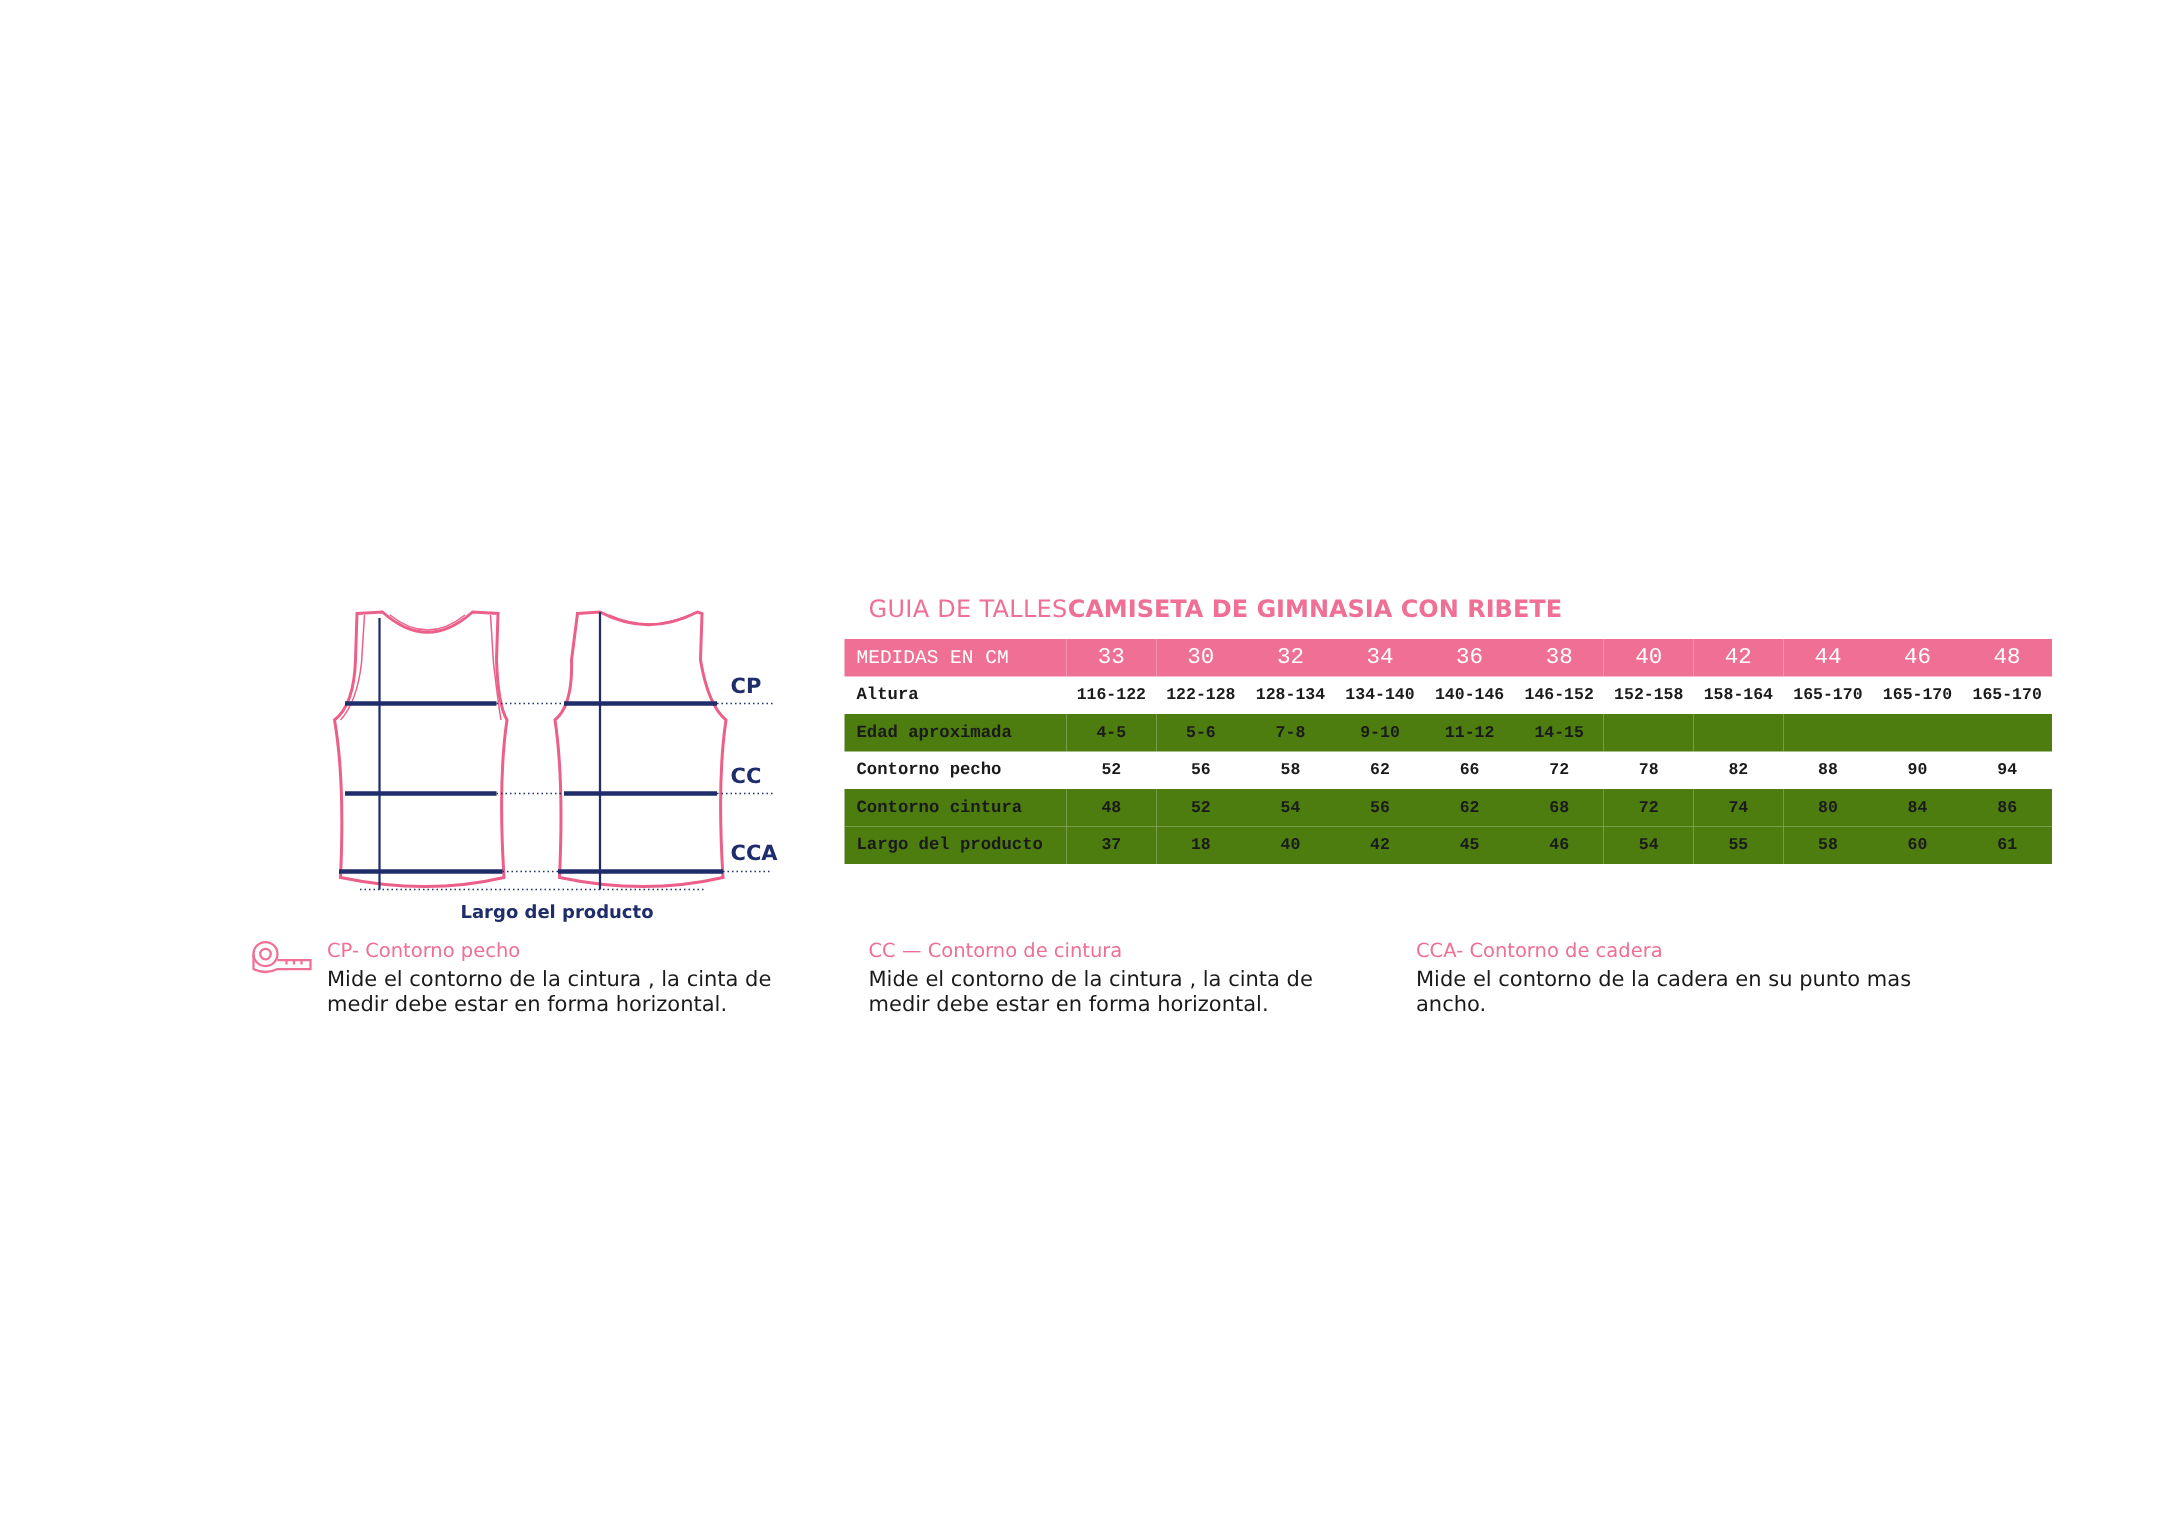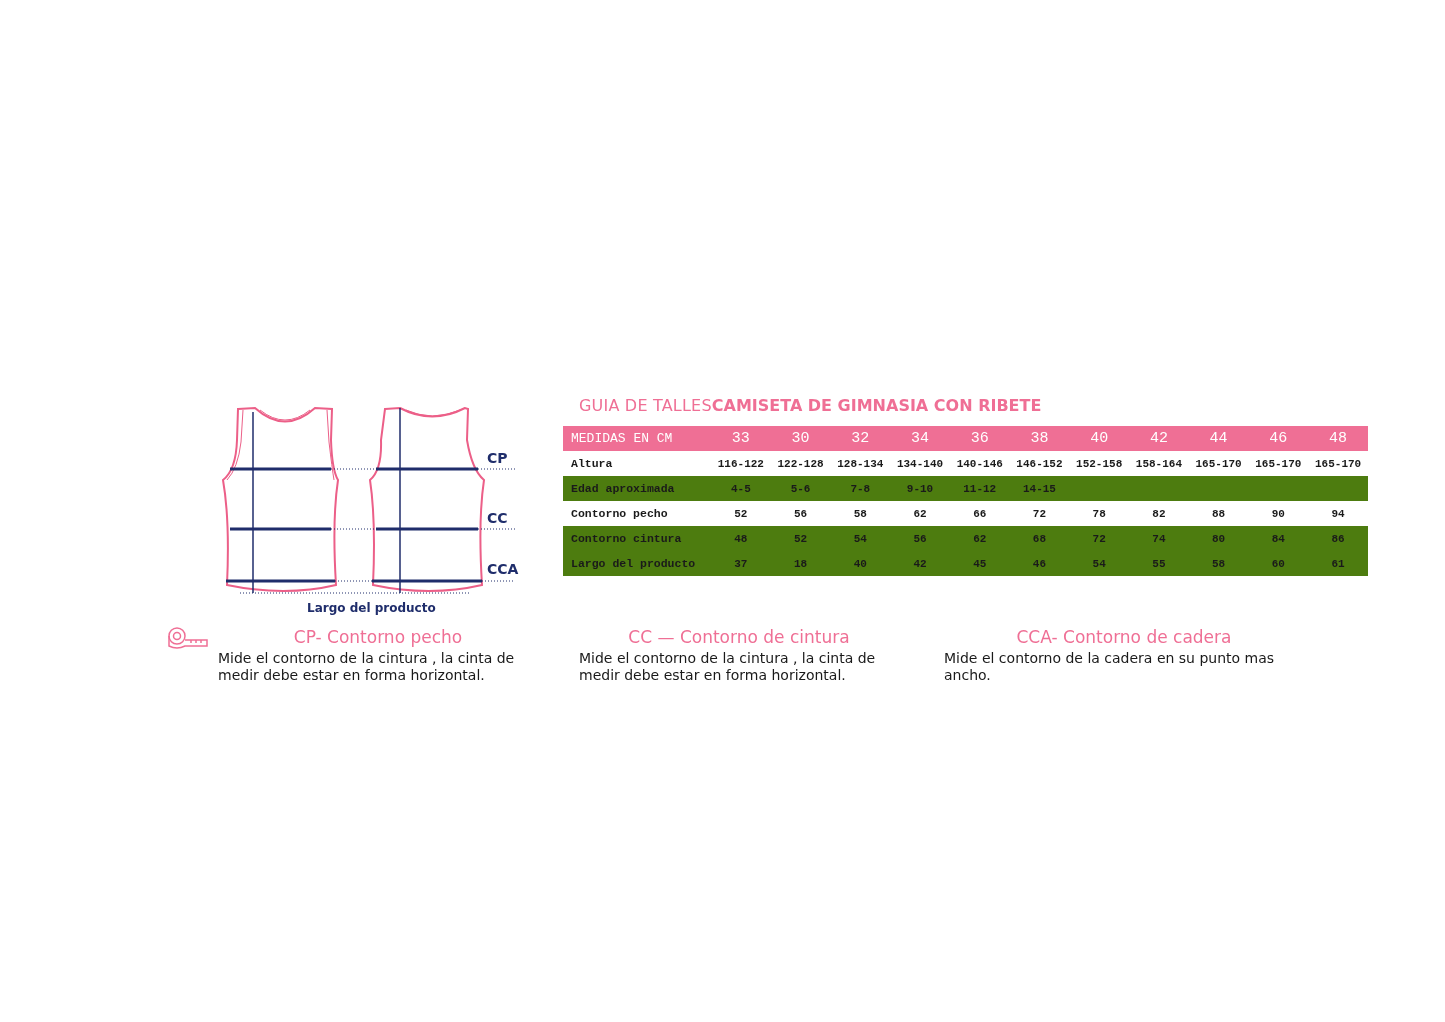--- a/index.html
+++ b/index.html
@@ -12,21 +12,21 @@
   .title { position:absolute; left:563px; top:396px; font-family:"DejaVu Sans", sans-serif; font-size:16px; color:#ef6f95; white-space:nowrap; }
   .title .t1 { font-weight:normal; letter-spacing:0.2px;margin-left:16px; }
   .title .t2 { font-weight:bold; }
   table.sizes { position:absolute; left:563px; top:426px; width:805px; border-collapse:collapse; font-family:Liberation Mono, monospace; }
   table.sizes th { background:#ef6f95; color:#fff; font-weight:normal; height:25px; padding:0; font-size:15px; text-align:center; }
   table.sizes th.first { text-align:left; padding-left:8px; font-size:13px; width:140px; }
   table.sizes td { height:25px; padding:0; text-align:center; font-size:11px; font-weight:bold; color:#1a1a1a; }
   table.sizes td.first { text-align:left; padding-left:8px; font-weight:bold; font-size:11.5px; }
   table.sizes tr.alt td { background:#4d7c0f; }
   .legend { position:absolute; top:627px; font-family:"DejaVu Sans", sans-serif; }
-  .legend .h { color:#ef6f95; font-size:17px; margin-bottom:3px;text-align:center; }
+  .legend .h { color:#ef6f95; font-size:13px; margin-bottom:3px; }
   .legend .d { font-size:14px; line-height:17px; color:#1a1a1a; width:320px; }
   .tape-icon { position:absolute; left:167px; top:626px; }
 </style>
 </head>
 <body>
 
 <div class="diagram">
   <svg width="330" height="222" viewBox="0 0 330 222">
 
     <g fill="none" stroke="#ec5f88" stroke-width="2">

